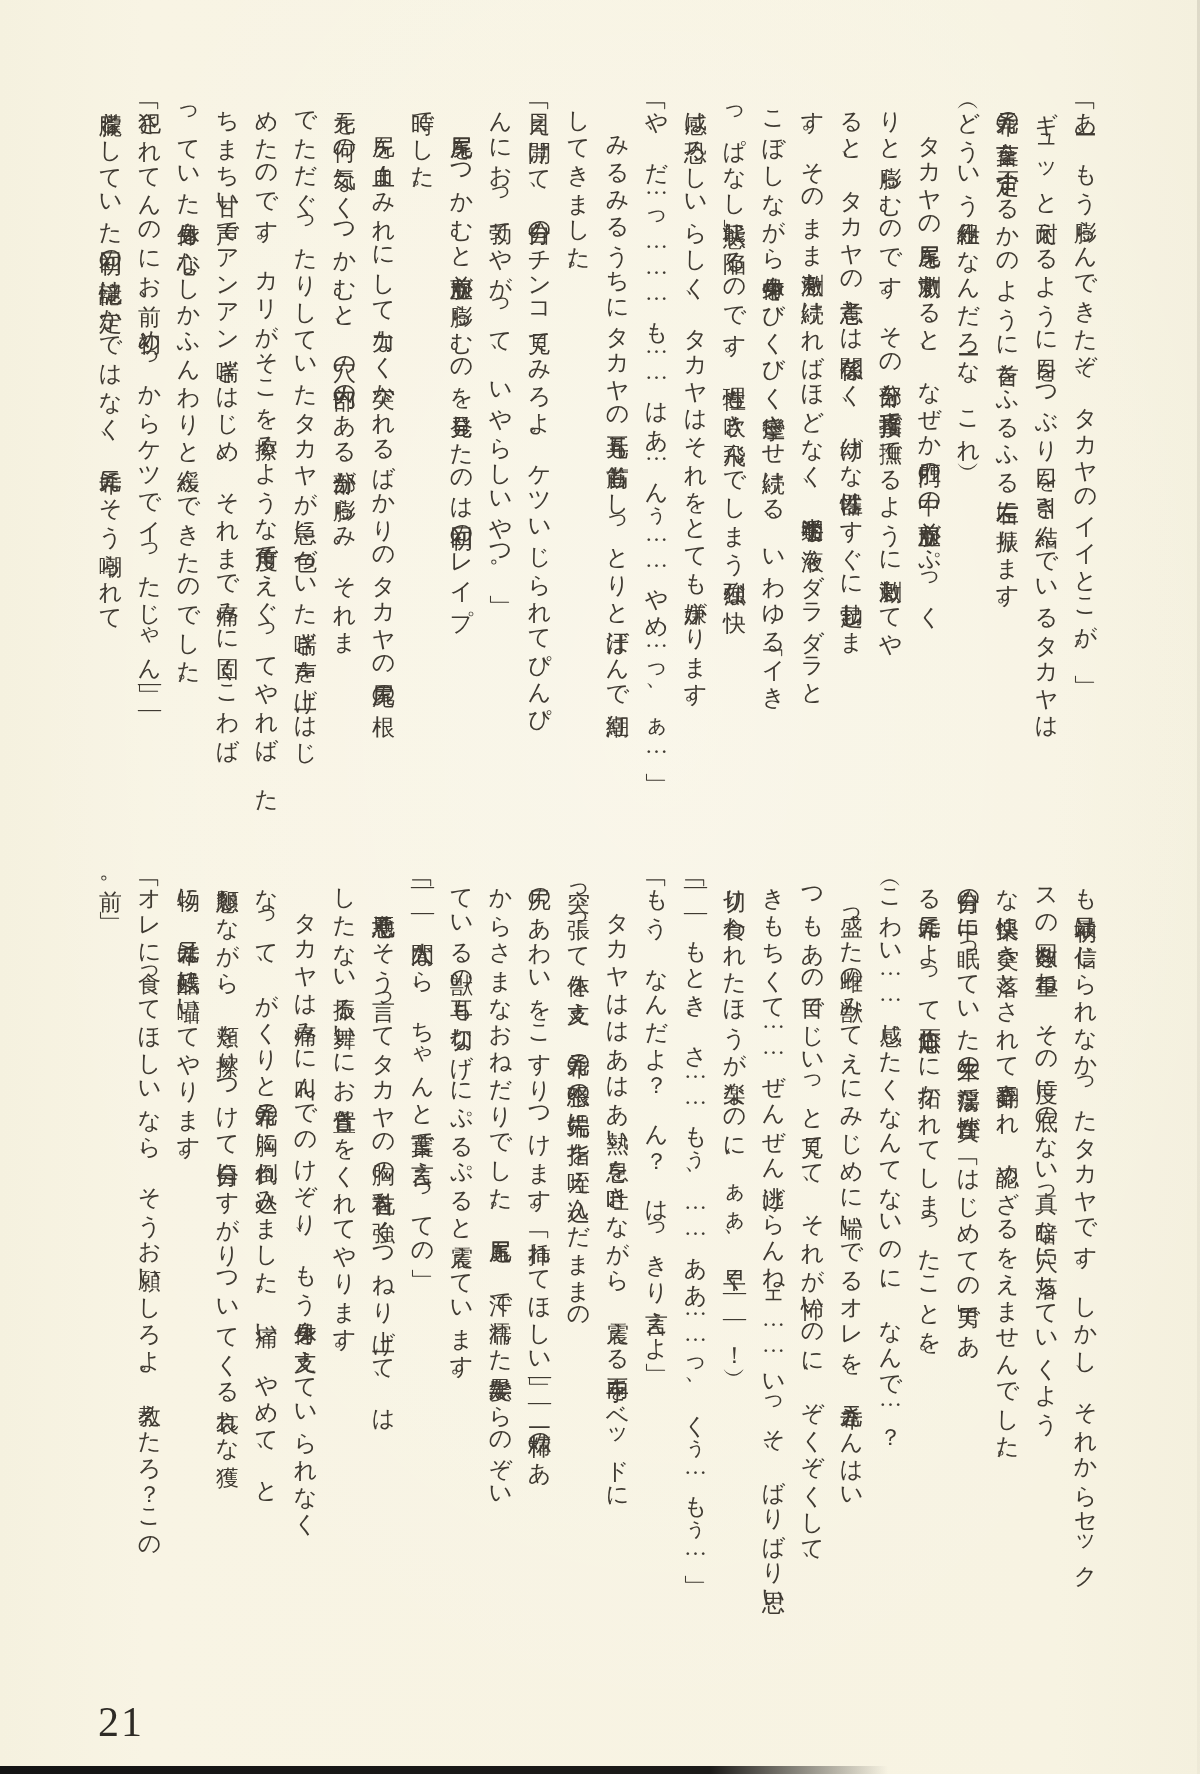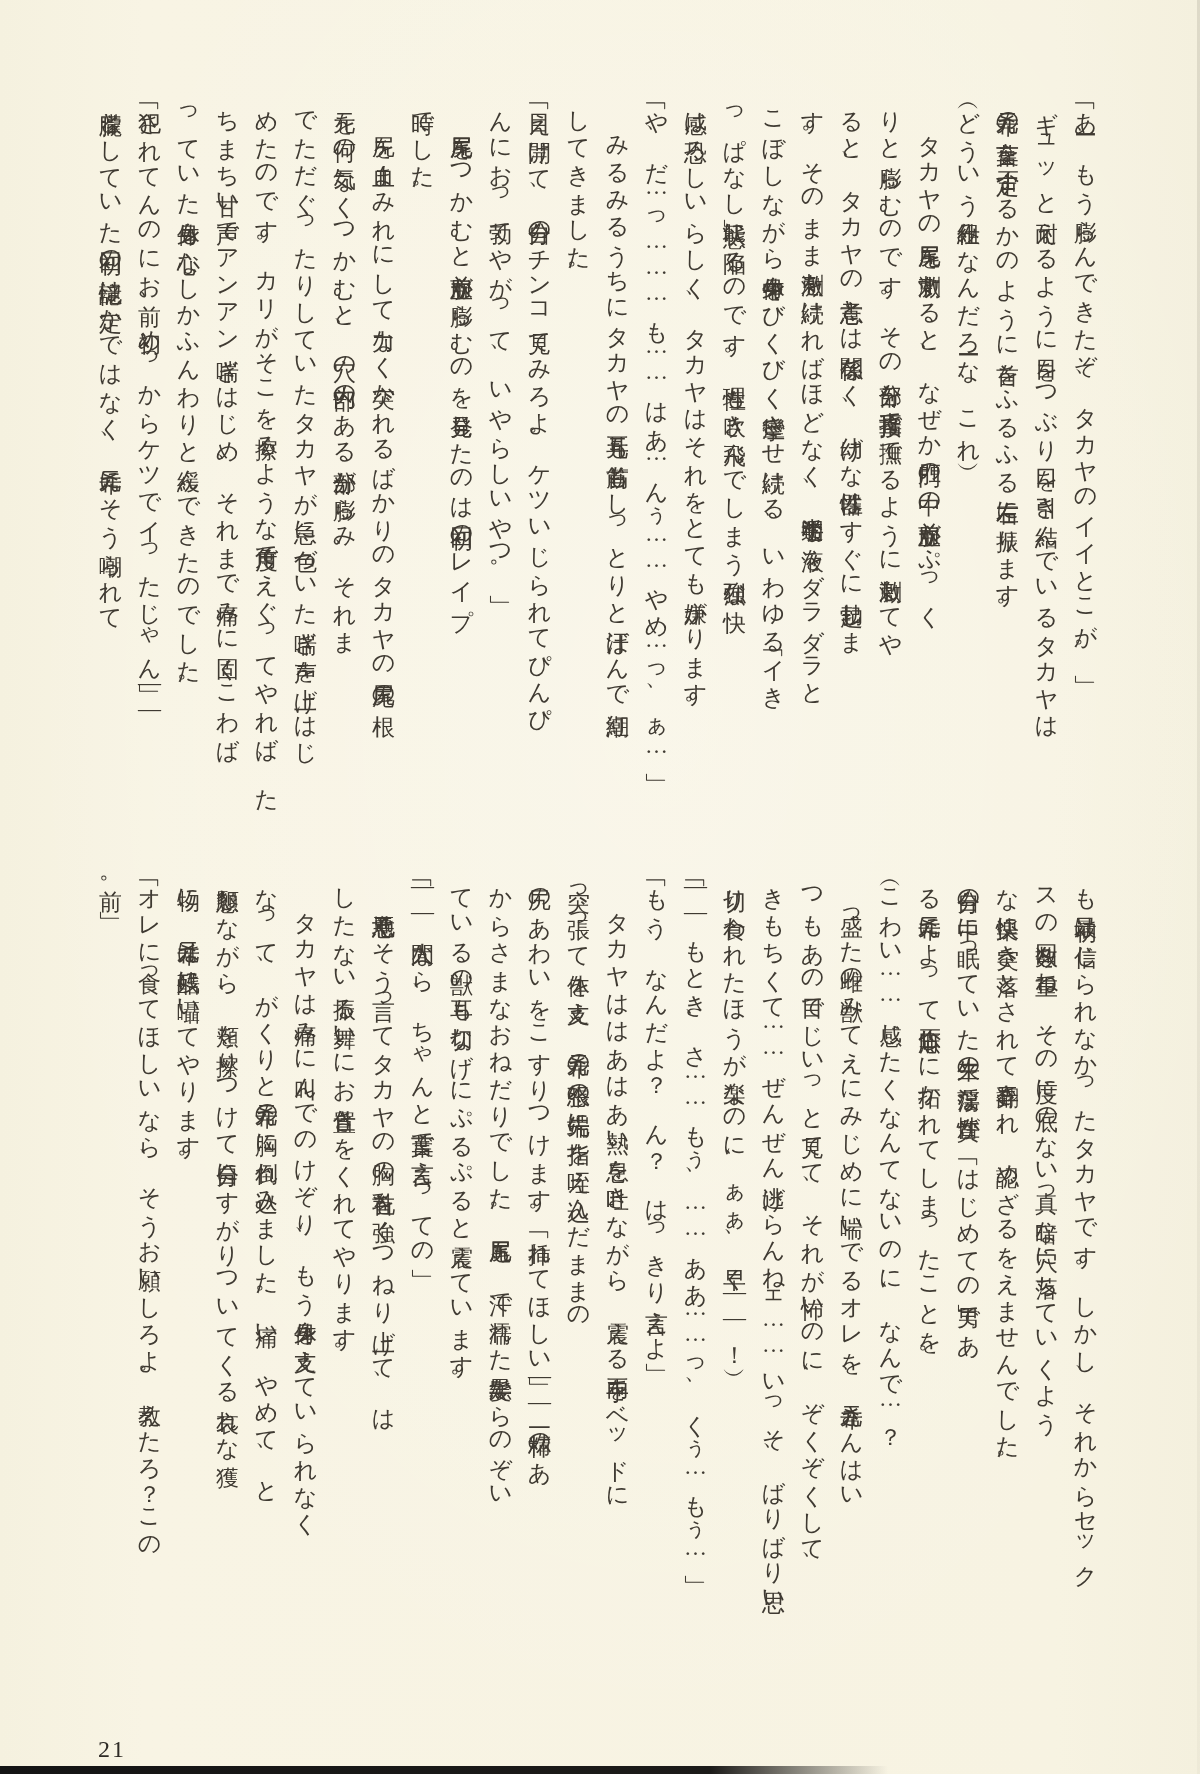--- a/index.html
+++ b/index.html
@@ -27,22 +27,22 @@
   }
   .vline{
     height:100%;
     line-height:39px;
     white-space:pre;
   }
   #top-text-block{ top:95px;  right:95px; height:726px; }
   #bottom-text-block{ top:872px; right:95px; height:726px; }
   #page-number{
     position:absolute;
-    left:98px; top:1736px;
-    font-size:24px;
+    left:98px; top:1698px;
+    font-size:42px;
     letter-spacing:2px;
     color:#2e2b26;
   }
   #page-edge-shadow{
     position:absolute;
     left:0; bottom:0;
     width:74%; height:8px;
     background:linear-gradient(90deg,#141414 0%,#1c1b19 80%,rgba(28,27,25,0) 100%);
   }
   #page-edge-right{

